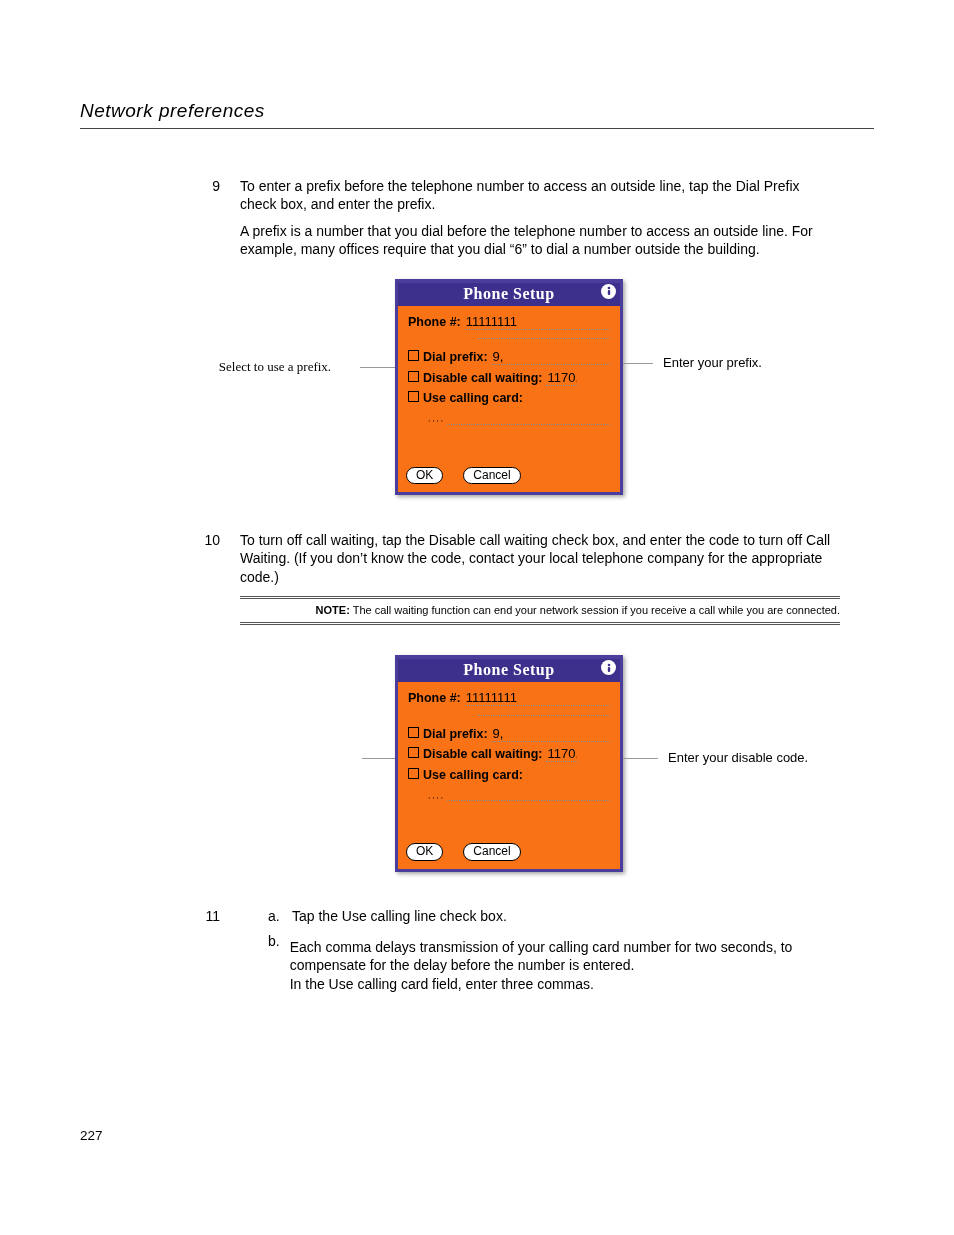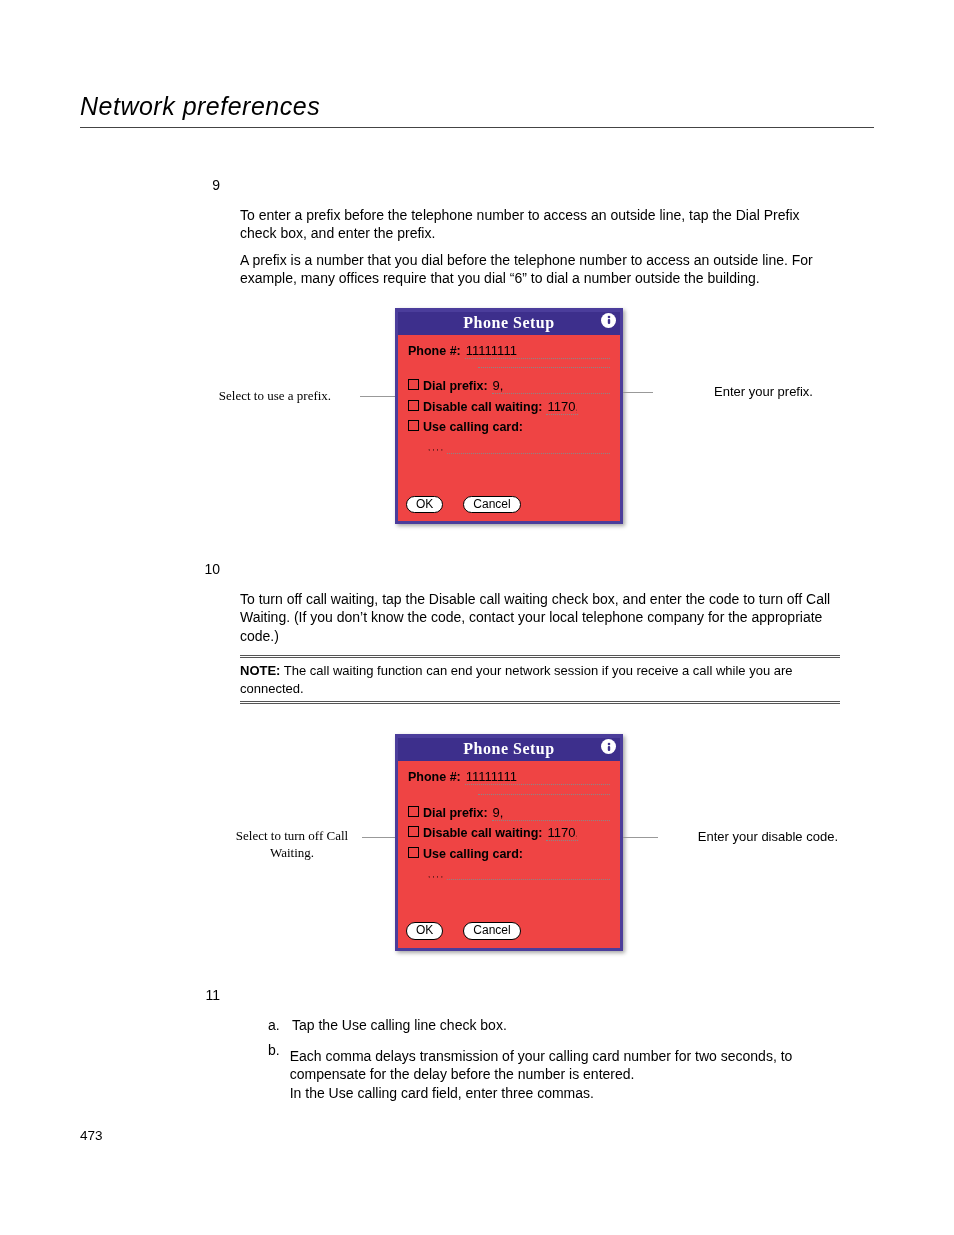--- a/index.html
+++ b/index.html
@@ -20,24 +20,24 @@
   }
   .header {
     margin-bottom: 6px;
   }
   .header .chapter {
     font-size: 19px;
     letter-spacing: 2.5px;
     font-weight: 400;
   }
   .header .section {
-    font-size: 25px;
+    font-size: 19px;
     font-style: italic;
     letter-spacing: 0.5px;
-    margin-top: 2px;
+    margin-top: 10px;
   }
   .hr {
     border: none;
     border-top: 1px solid #444;
     margin: 6px 0 48px 0;
   }
   .content {
     margin-left: 120px;
     width: 640px;
     line-height: 1.32;
@@ -48,47 +48,46 @@
     margin-bottom: 12px;
   }
   .step-num {
     width: 20px;
     text-align: right;
     flex-shrink: 0;
     font-weight: 400;
   }
   .step-body {
     flex: 1;
-    margin-top: 30px;
   }
   .step-body p {
     margin: 0 0 8px 0;
   }
   .figure-row {
     display: flex;
     align-items: flex-start;
     justify-content: center;
     gap: 0;
     margin: 12px 0 22px 0;
     position: relative;
   }
   .callout-left, .callout-right {
     font-size: 13px;
     width: 150px;
     line-height: 1.25;
     position: relative;
   }
   .callout-left { text-align: center; padding-right: 10px; font-family: Liberation Serif, serif; }
-  .callout-right { text-align: right; padding-left: 10px; }
+  .callout-right { text-align: left; padding-left: 10px; }
   .device {
     width: 228px;
     border: 3px solid #4b3d9b;
     border-top-width: 4px;
     box-sizing: border-box;
-    background: #ef4444;
+    background: #f97316;
     box-shadow: 2px 2px 4px rgba(0,0,0,0.35);
     font-family: "Tahoma", sans-serif;
     position: relative;
   }
   .device-title {
     background: #3d2f8c;
     color: #fff;
     font-family: "Times New Roman", serif;
     font-weight: bold;
     text-align: center;
@@ -164,22 +163,23 @@
     font-size: 12px;
     padding: 0 9px 1px 9px;
     font-family: inherit;
     line-height: 1.2;
   }
   .note-row {
     border-top: 3px double #555;
     border-bottom: 3px double #555;
     padding: 4px 0;
     margin: 10px 0 18px 0;
-    font-size: 13px;
+    font-size: 11px;
     line-height: 1.35;
+    text-align: right;
   }
   .note-row > span:first-child {
     font-weight: bold;
   }
   .sub-list {
     padding-left: 28px;
   }
   .sub-item {
     display: flex;
     gap: 10px;
@@ -273,21 +273,20 @@
       <div class="step-body">
         <p>To turn off call waiting, tap the Disable call waiting check box, and enter the code to turn off Call Waiting. (If you don’t know the code, contact your local telephone company for the appropriate code.)</p>
         <div class="note-row">
           <span>NOTE:</span>
           <span>The call waiting function can end your network session if you receive a call while you are connected.</span>
         </div>
       </div>
     </div>
 
     <div class="figure-row" style="height:230px;">
-      <div class="callout-left" style="position:absolute; left:22px; top:94px; width:140px;">Select to turn off Call Waiting.</div>
       <div class="connector-line" style="left:162px; top:103px; width:33px;"></div>
 
       <div class="device" style="position:absolute; left:195px; top:0;">
         <div class="device-title">
           <span>Phone Setup</span>
           <span class="info-icon">
             <svg viewBox="0 0 10 10">
                 <circle cx="5" cy="2" r="1.3" fill="#3d2f8c"></circle>
                 <rect x="3.8" y="4" width="2.4" height="5" rx="1" fill="#3d2f8c"></rect>
               </svg>
@@ -343,14 +342,14 @@
               <div style="margin-top:6px;">Each comma delays transmission of your calling card number for two seconds, to compensate for the delay before the number is entered.</div>
               <div>In the Use calling card field, enter three commas.</div>
             </div>
           </div>
         </div>
       </div>
     </div>
 
   </div>
 
-  <div class="page-num">473</div>
+  <div class="page-num">227</div>
 </div>
 
 </body></html>

